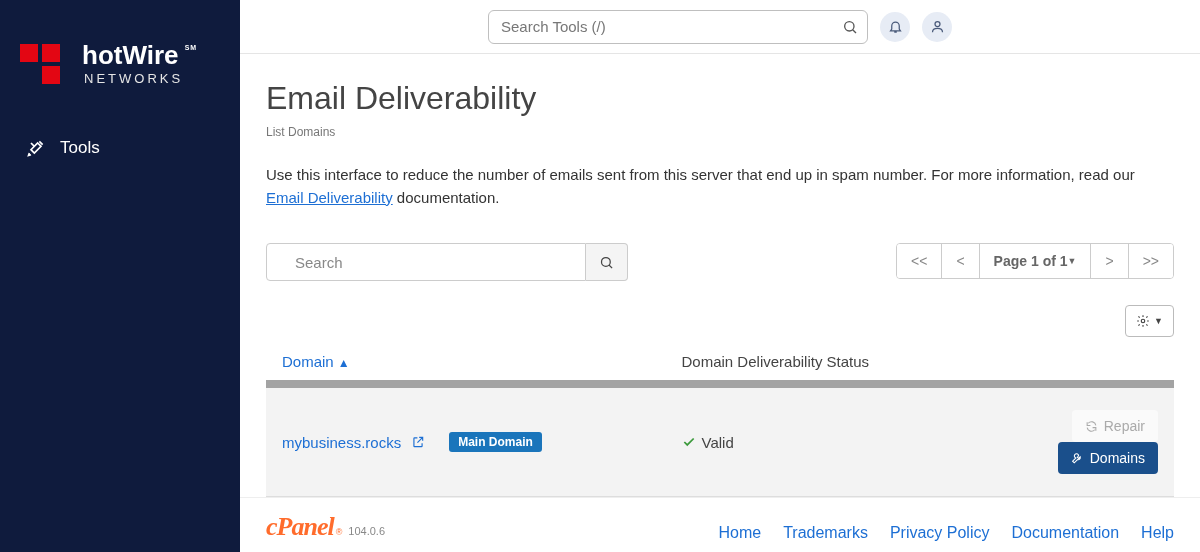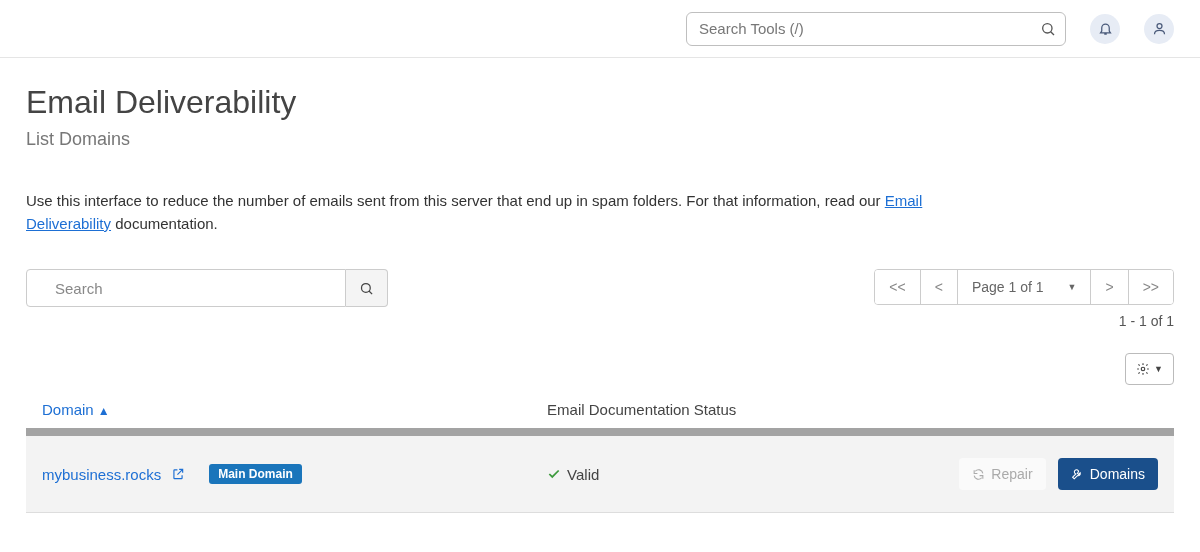--- a/index.html
+++ b/index.html
@@ -20,46 +20,46 @@
   .logo-sm { font-size: 7px; position: absolute; top: 2px; right: -14px; letter-spacing: 1px; }
   .logo-net { font-size: 13px; letter-spacing: 3px; color: #e6e6e6; margin-top: 4px; padding-left: 2px; }
 
   .nav-item { display: flex; align-items: center; gap: 14px; padding: 12px 26px; color: #fff; cursor: pointer; font-size: 17px; }
   .nav-item svg { width: 20px; height: 20px; }
 
   
   .main { flex: 1; display: flex; flex-direction: column; }
 
   
-  .topbar { height: 58px; border-bottom: 1px solid #e5e5e5; display: flex; align-items: center; justify-content: flex-end; padding: 0 26px; gap: 24px; }
+  .topbar { height: 58px; border-bottom: 1px solid #e5e5e5; display: flex; align-items: center; justify-content: center; padding: 0 26px; gap: 12px; }
   .search-wrap { position: relative; width: 380px; }
   .search-wrap input { width: 100%; height: 34px; border: 1px solid #bfbfbf; border-radius: 6px; padding: 0 36px 0 12px; font-size: 15px; color: #555; background: #fff; }
   .search-wrap input::placeholder { color: #777; }
   .search-wrap .s-icon { position: absolute; right: 10px; top: 50%; transform: translateY(-50%); color: #555; }
   .icon-btn { width: 30px; height: 30px; border-radius: 50%; background: #e7ecf5; display: flex; align-items: center; justify-content: center; color: #4a5a7a; cursor: pointer; }
 
   
   .content { padding: 26px 26px 0 26px; flex: 1; position: relative; }
   .page-title { font-size: 32px; font-weight: 400; color: #444; margin-bottom: 8px; }
-  .subtitle { font-size: 18px; color: #777; margin-bottom: 40px; }
+  .subtitle { font-size: 12px; color: #777; margin-bottom: 25px; }
   .description { font-size: 15px; color: #333; line-height: 1.5; margin-bottom: 34px; max-width: 910px; }
   .description a { color: #1d6fd4; text-decoration: underline; }
 
   
   .controls-row { display: flex; justify-content: space-between; align-items: flex-start; margin-bottom: 30px; }
   .search-group { display: flex; }
   .search-group input { width: 320px; height: 38px; border: 1px solid #ccc; border-radius: 4px 0 0 4px; padding: 0 28px; font-size: 15px; }
   .search-group input::placeholder { color: #888; }
   .search-group button { width: 42px; height: 38px; border: 1px solid #ccc; border-left: none; border-radius: 0 4px 4px 0; background: #f4f4f4; display: flex; align-items: center; justify-content: center; color: #444; cursor: pointer; }
 
   .pager-wrap { text-align: right; }
   .pager { display: inline-flex; border: 1px solid #ccc; border-radius: 4px; overflow: hidden; }
   .pager button, .pager .pg-label { background: #fff; border: none; border-right: 1px solid #ccc; height: 34px; padding: 0 14px; font-size: 14px; color: #888; display: flex; align-items: center; justify-content: center; cursor: pointer; }
   .pager > *:last-child { border-right: none; }
-  .pager .pg-label { cursor: pointer; color: #666; gap: 24px; }
+  .pager .pg-label { cursor: pointer; color: #666; gap: 0; font-weight: bold; }
   .pg-caret { font-size: 9px; }
   .count-label { font-size: 14px; color: #555; margin-top: 8px; }
 
   .gear-row { text-align: right; margin-top: -6px; margin-bottom: 6px; }
   .gear-btn { border: 1px solid #bbb; background: #fff; border-radius: 4px; height: 32px; padding: 0 10px; display: inline-flex; align-items: center; gap: 4px; color: #444; cursor: pointer; }
 
   
   table.domain-table { width: 100%; border-collapse: collapse; }
   table.domain-table thead td { padding: 10px 16px; font-size: 15px; color: #444; border-bottom: 8px solid #a3a3a3; }
   table.domain-table thead td.sort { color: #1d6fd4; cursor: pointer; }
@@ -86,20 +86,43 @@
   .footer-links { display: flex; gap: 22px; font-size: 16px; }
   .footer-links a { color: #1d6fd4; text-decoration: none; }
 
   svg { display: block; }
 </style>
 </head>
 <body>
 
 <div class="app">
 
+  <div class="sidebar">
+    <div class="logo">
+      <div class="logo-blocks">
+        <span class="b1"></span>
+          <span class="b2"></span>
+          <span class="b3"></span>
+      </div>
+      <div class="logo-text">
+        <div class="logo-brand">
+          <span>hot</span><span class="b">Wire</span>
+          <span class="logo-sm">SM</span>
+        </div>
+        <div class="logo-net">NETWORKS</div>
+      </div>
+    </div>
+    <div class="nav-item">
+      <svg viewBox="0 0 24 24" fill="none" stroke="currentColor" stroke-width="2">
+        <path d="M14 6l4 4-8 8-4-4zM16 4l4 4M4 18l-1 3 3-1"></path>
+        <path d="M6 6l4 4"></path>
+      </svg>
+      <span>Tools</span>
+    </div>
+  </div>
 
   <div class="main">
 
     <div class="topbar">
       <div class="search-wrap">
         <input type="text" placeholder="Search Tools (/)" style="">
         <span class="s-icon">
           <svg width="16" height="16" viewBox="0 0 24 24" fill="none" stroke="currentColor" stroke-width="2">
               <circle cx="11" cy="11" r="7"></circle>
               <path d="M21 21l-5-5"></path>
@@ -117,21 +140,21 @@
             <path d="M4 21c0-4 4-6 8-6s8 2 8 6"></path>
           </svg>
       </div>
     </div>
 
     <div class="content">
       <h1 class="page-title">Email Deliverability</h1>
       <div class="subtitle">List Domains</div>
 
       <p class="description">
-        <span>Use this interface to reduce the number of emails sent from this server that end up in spam folders. For that information, read our </span><a href="#">Email Deliverability</a><span> documentation.</span>
+        <span>Use this interface to reduce the number of emails sent from this server that end up in spam number. For more information, read our </span><a href="#">Email Deliverability</a><span> documentation.</span>
       </p>
 
       <div class="controls-row">
         <div class="search-group">
           <input type="text" placeholder="Search" style="">
           <button>
             <svg width="15" height="15" viewBox="0 0 24 24" fill="none" stroke="currentColor" stroke-width="2">
                 <circle cx="11" cy="11" r="7"></circle>
                 <path d="M21 21l-5-5"></path>
               </svg>
@@ -142,42 +165,41 @@
           <div class="pager">
             <button>&lt;&lt;</button>
             <button>&lt;</button>
             <div class="pg-label">
               <span>Page 1 of 1</span>
                 <span class="pg-caret">▼</span>
             </div>
             <button>&gt;</button>
             <button>&gt;&gt;</button>
           </div>
-          <div class="count-label">1 - 1 of 1</div>
         </div>
       </div>
 
       <div class="gear-row">
         <button class="gear-btn">
           <svg width="14" height="14" viewBox="0 0 24 24" fill="none" stroke="currentColor" stroke-width="2">
               <circle cx="12" cy="12" r="3"></circle>
               <path d="M12 2v3M12 19v3M4.2 4.2l2.1 2.1M17.7 17.7l2.1 2.1M2 12h3M19 12h3M4.2 19.8l2.1-2.1M17.7 6.3l2.1-2.1"></path>
             </svg>
           <span class="pg-caret">▼</span>
         </button>
       </div>
 
       <table class="domain-table">
         <thead>
           <tr>
             <td class="sort" style="width:44%;">
               <span>Domain</span>
               <span style="font-size:12px;">▲</span>
             </td>
-            <td style="width:32%;">Email Documentation Status</td>
+            <td style="width:32%;">Domain Deliverability Status</td>
             <td style="width:24%;"></td>
           </tr>
         </thead>
         <tbody>
           <tr>
             <td>
               <div class="domain-cell">
                 <a href="#" class="domain-link">mybusiness.rocks</a>
                 <span class="ext-icon">
                   <svg width="14" height="14" viewBox="0 0 24 24" fill="none" stroke="currentColor" stroke-width="2">
@@ -210,14 +232,28 @@
                     <path d="M14 6a4 4 0 10-5 5l-6 6 3 3 6-6a4 4 0 005-5l-3 3-2-2z"></path>
                   </svg>
                 <span>Domains</span>
               </button>
             </td>
           </tr>
         </tbody>
       </table>
     </div>
 
+    <div class="footer">
+      <div class="cpanel-logo">
+        <span class="cpanel-text">cPanel</span>
+          <span class="reg">®</span>
+        <span class="ver">104.0.6</span>
+      </div>
+      <div class="footer-links">
+        <a href="#">Home</a>
+        <a href="#">Trademarks</a>
+        <a href="#">Privacy Policy</a>
+        <a href="#">Documentation</a>
+        <a href="#">Help</a>
+      </div>
+    </div>
   </div>
 </div>
 
 </body></html>

